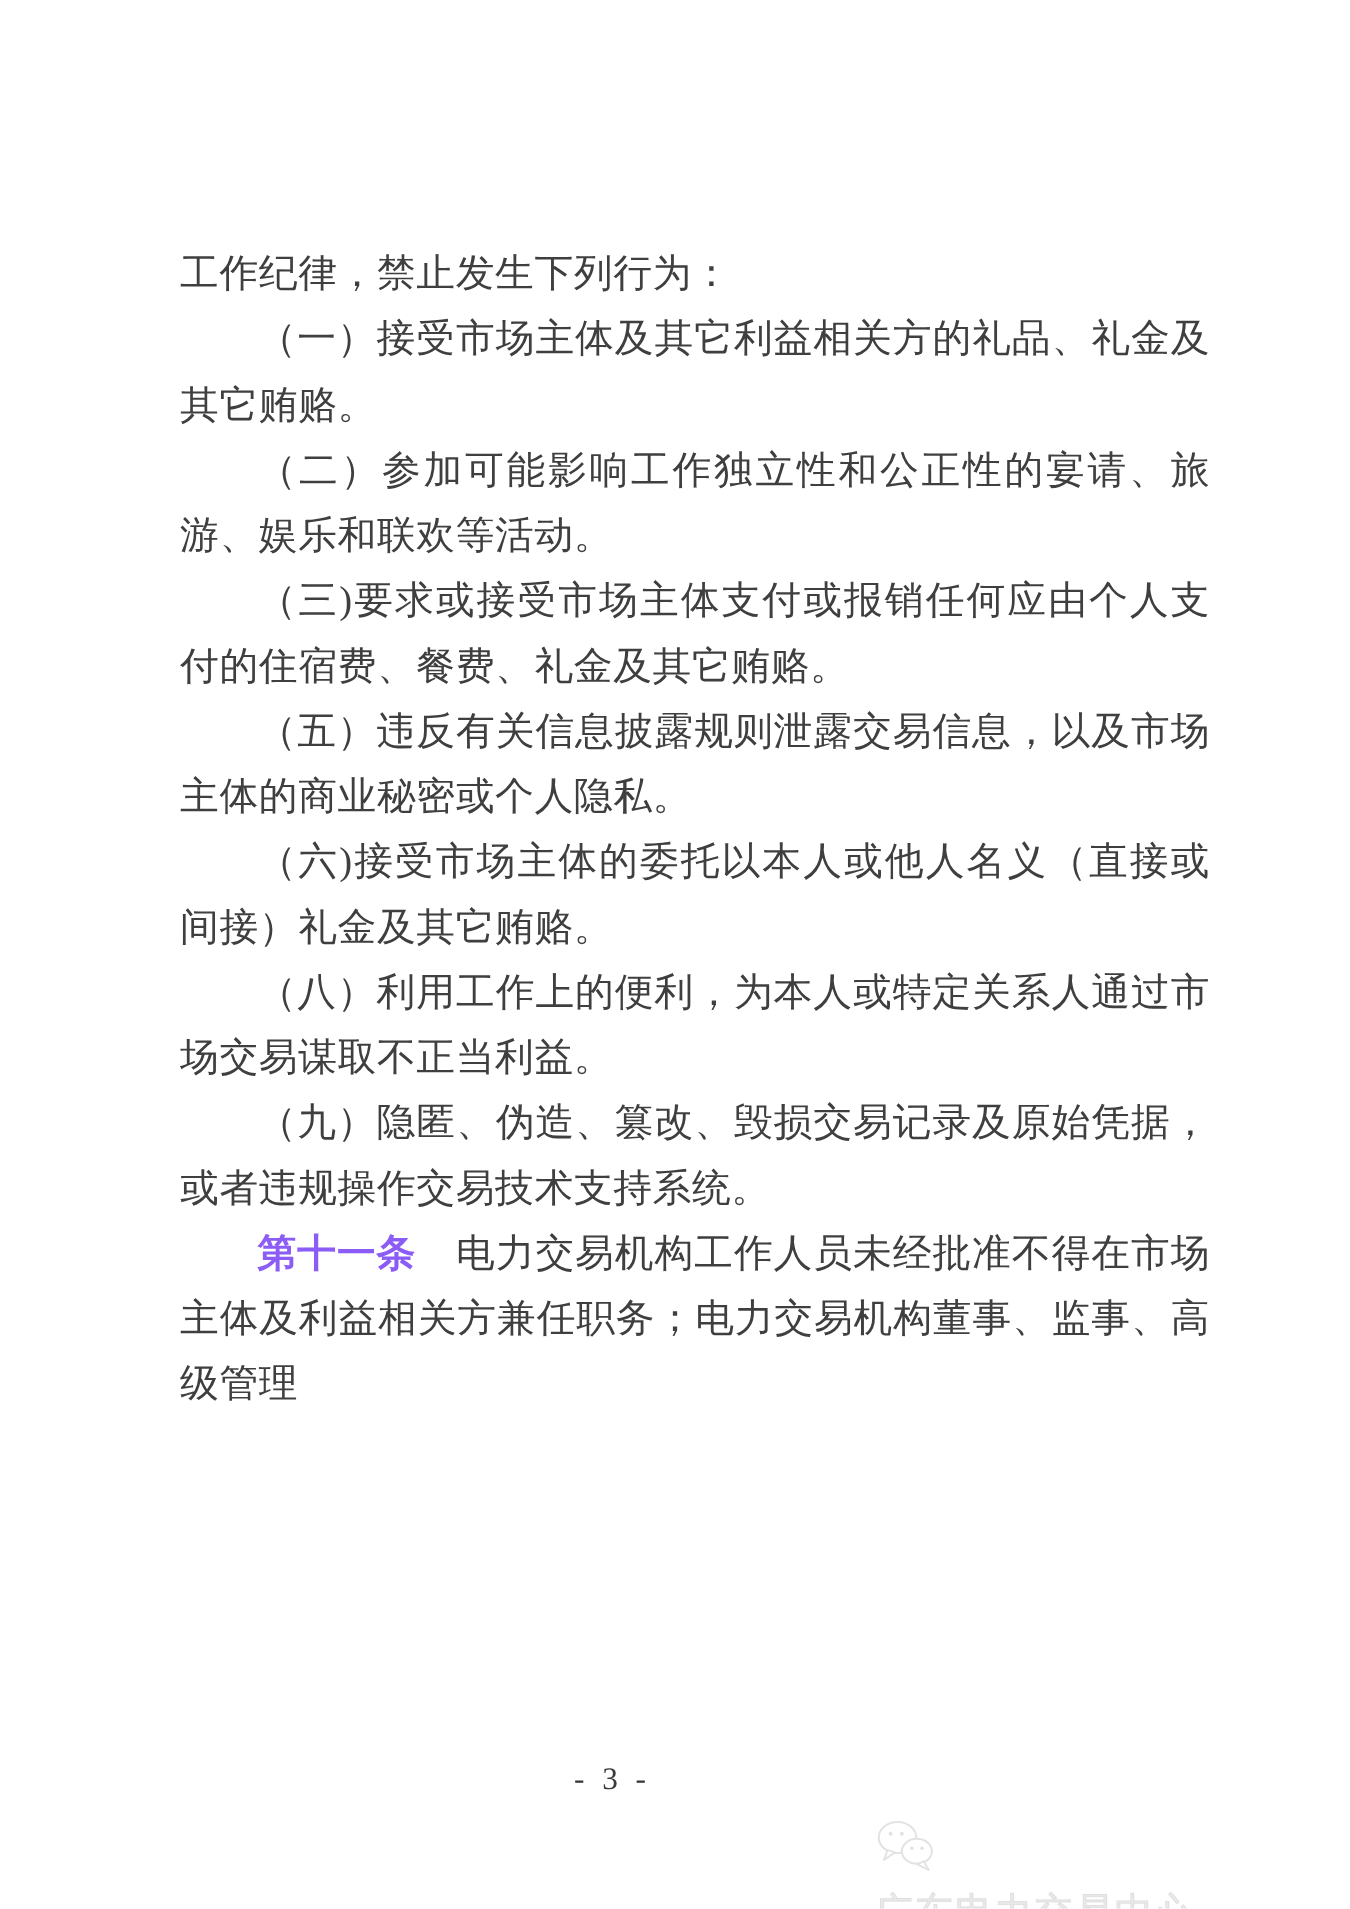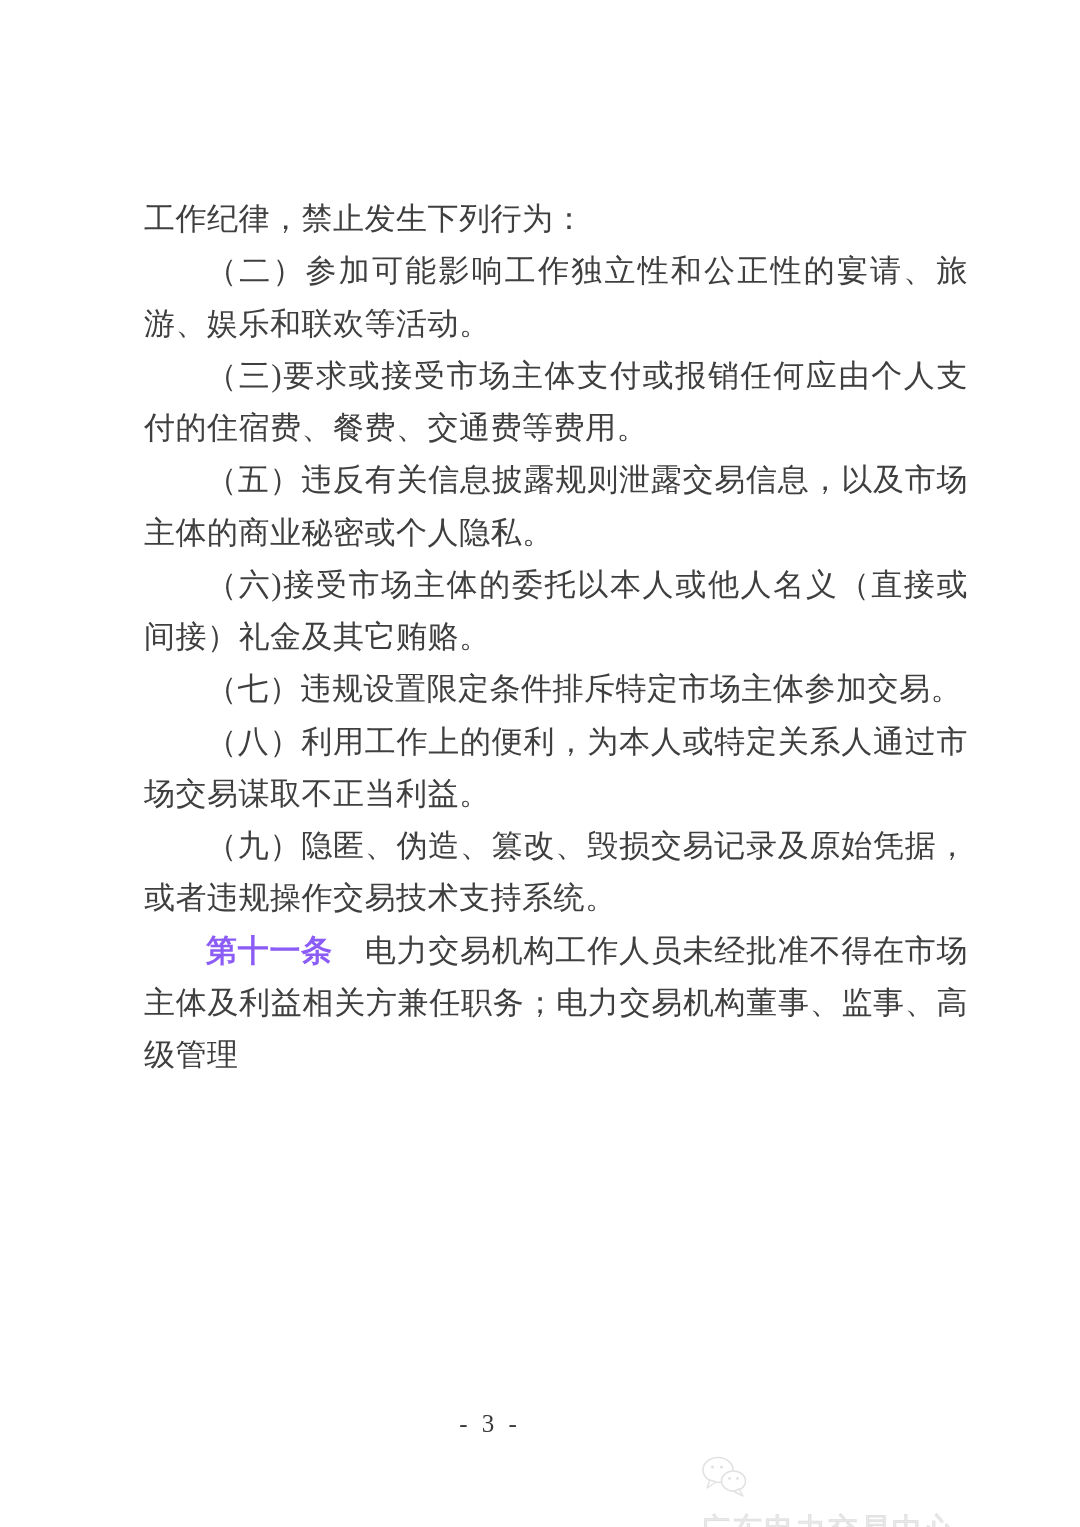--- a/index.html
+++ b/index.html
@@ -72,25 +72,25 @@
     display: block;
   }
 </style>
 </head>
 <body>
 
 <div class="page">
 
   <div class="doc-body">
       <p class="para">工作纪律，禁止发生下列行为：</p>
+      <p class="para indent">（一）接受市场主体及其它利益相关方的礼品、礼金及其它贿赂。</p>
       <p class="para indent">（二）参加可能影响工作独立性和公正性的宴请、旅游、娱乐和联欢等活动。</p>
-      <p class="para indent">（三)要求或接受市场主体支付或报销任何应由个人支付的住宿费、餐费、交通费等费用。</p>
+      <p class="para indent">（三)要求或接受市场主体支付或报销任何应由个人支付的住宿费、餐费、礼金及其它贿赂。</p>
       <p class="para indent">（五）违反有关信息披露规则泄露交易信息，以及市场主体的商业秘密或个人隐私。</p>
       <p class="para indent">（六)接受市场主体的委托以本人或他人名义（直接或间接）礼金及其它贿赂。</p>
-      <p class="para indent">（七）违规设置限定条件排斥特定市场主体参加交易。</p>
       <p class="para indent">（八）利用工作上的便利，为本人或特定关系人通过市场交易谋取不正当利益。</p>
       <p class="para indent">（九）隐匿、伪造、篡改、毁损交易记录及原始凭据，或者违规操作交易技术支持系统。</p>
       <p class="para indent"><b>第十一条</b>　电力交易机构工作人员未经批准不得在市场主体及利益相关方兼任职务；电力交易机构董事、监事、高级管理</p>
     </div>
 
   <div class="footer">- 3 -</div>
 
   <div class="watermark">
     <span class="wechat-icon">
       <svg width="48" height="44" viewBox="0 0 48 44" xmlns="http://www.w3.org/2000/svg">

